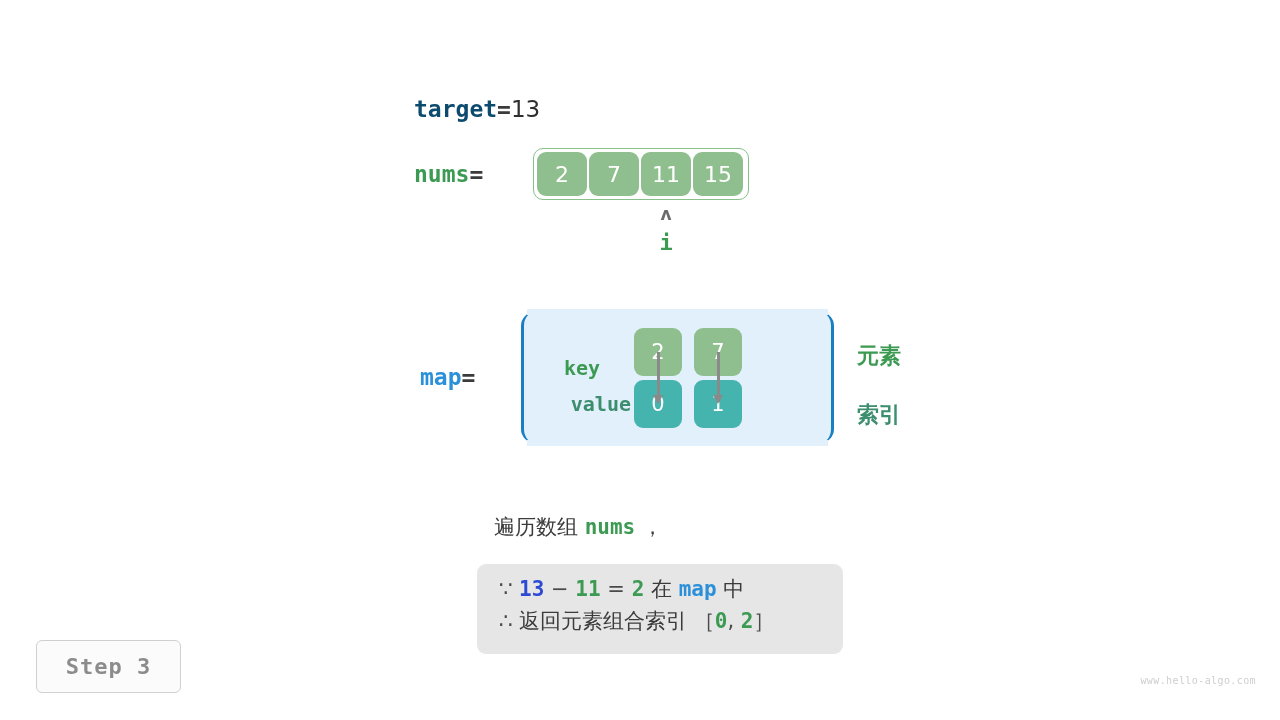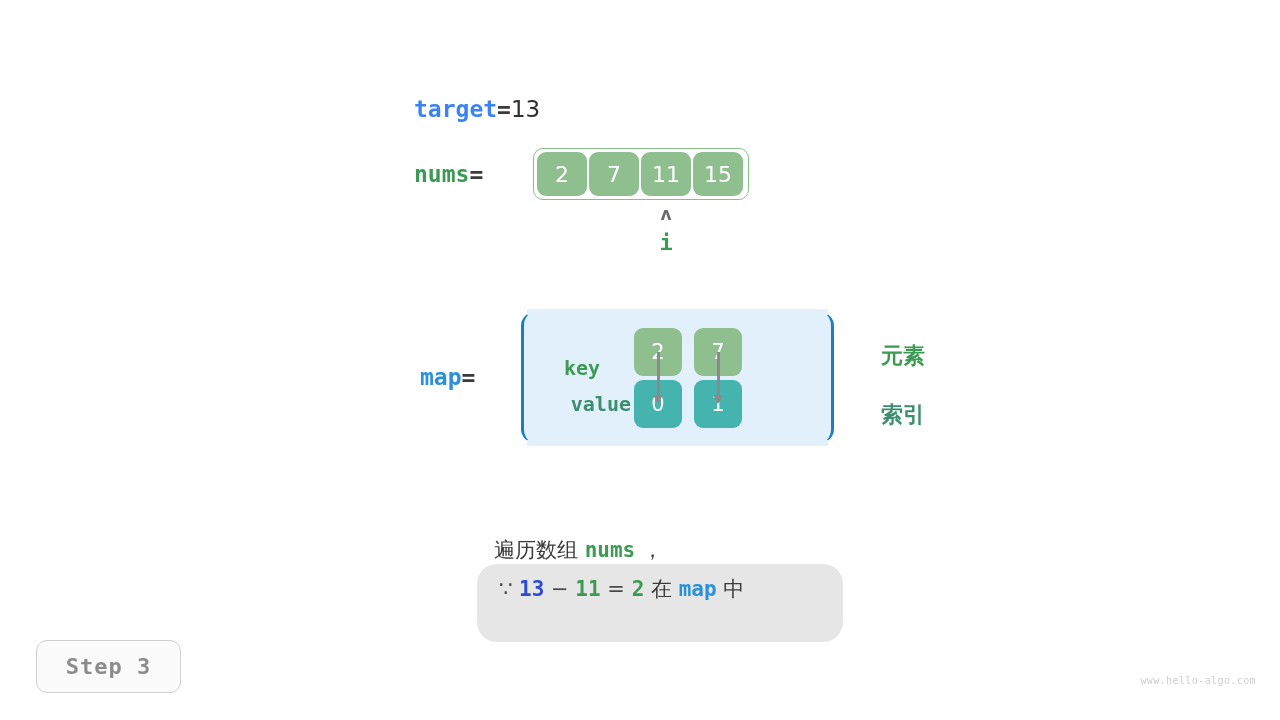--- a/index.html
+++ b/index.html
@@ -24,21 +24,21 @@
     position: absolute;
     left: 414px;
     top: 92px;
     height: 34px;
     display: flex;
     align-items: center;
     font-size: 23px;
     font-weight: bold;
     white-space: pre;
   }
-  #target-row .var { color: #3b82f6; }
+  #target-row .var { color: #0c4a6e; }
   #target-row .eq  { color: #3b3b3b; font-weight: bold; }
   #target-row .num { color: #2f2f2f; font-weight: normal; font-family: "DejaVu Sans", sans-serif;}
 
   
   #nums-row {
     position: absolute;
     left: 414px;
     top: 150px;
     height: 48px;
     display: flex;
@@ -185,45 +185,43 @@
     border-top: 9px solid #8a8a8a;
   }
   #arrow0 { left: 657px; }
   #arrow1 { left: 717px; }
 
   .side-label {
     position: absolute;
     font-size: 22px;
     font-weight: bold;
     white-space: nowrap;
-    margin-left: 24px;
   }
   #side-element { left: 857px; top: 341px; color: #3c9a52; }
   #side-index   { left: 857px; top: 400px; color: #3c8e6e; }
 
   
   #caption-line {
     position: absolute;
     left: 494px;
     top: 513px;
     font-size: 21px;
     color: #3b3b3b;
     white-space: pre;
-    margin-top: 23px;
   }
   #caption-line .code { color: #3c9a52; font-weight: bold; font-family: "DejaVu Sans Mono", monospace; }
 
   #callout {
     position: absolute;
     left: 477px;
     top: 564px;
     width: 366px;
-    height: 78px;
+    height: 90px;
     background: #e6e6e6;
-    border-radius: 20px;
+    border-radius: 9px;
     box-sizing: border-box;
     padding: 9px 22px 0 22px;
   }
   .callout-line {
     font-size: 21px;
     color: #3b3b3b;
     line-height: 32px;
     white-space: pre;
   }
   .callout-line .blue  { color: #2e4ad4; font-weight: bold; font-family: "DejaVu Sans Mono", monospace; }
@@ -232,21 +230,21 @@
   .callout-line .sym   { color: #4a4a4a; }
 
   
   #step-badge {
     position: absolute;
     left: 36px;
     top: 640px;
     width: 145px;
     height: 53px;
     border: 1.4px solid #d0d0d0;
-    border-radius: 11px;
+    border-radius: 6px;
     background: #fbfbfb;
     display: flex;
     align-items: center;
     justify-content: center;
     font-size: 22px;
     font-weight: bold;
     color: #8c8c8c;
     letter-spacing: 1px;
     box-sizing: border-box;
   }
@@ -295,17 +293,18 @@
 <div class="kv-arrow" id="arrow0"></div>
 <div class="kv-arrow" id="arrow1"></div>
 
 <div id="side-element" class="side-label">元素</div>
 <div id="side-index" class="side-label">索引</div>
 
 <div id="caption-line"><span>遍历数组 </span><span class="code">nums</span><span> ，</span></div>
 
 <div id="callout">
   <div class="callout-line"><span class="sym">∵</span> <span class="blue">13</span> <span class="sym">−</span> <span class="green">11</span> <span class="sym">=</span> <span class="green">2</span> <span>在</span> <span class="cyan">map</span> <span>中</span></div>
+  <div class="callout-line"><span class="sym">∴</span> <span>返回元素组合索引</span> <span class="sym">［</span><span class="green">0</span><span class="sym">,</span> <span class="green">2</span><span class="sym">］</span></div>
 </div>
 
 <div id="step-badge" class="mono">Step 3</div>
 
 <div id="watermark" class="mono">www.hello-algo.com</div>
 
 </body></html>

